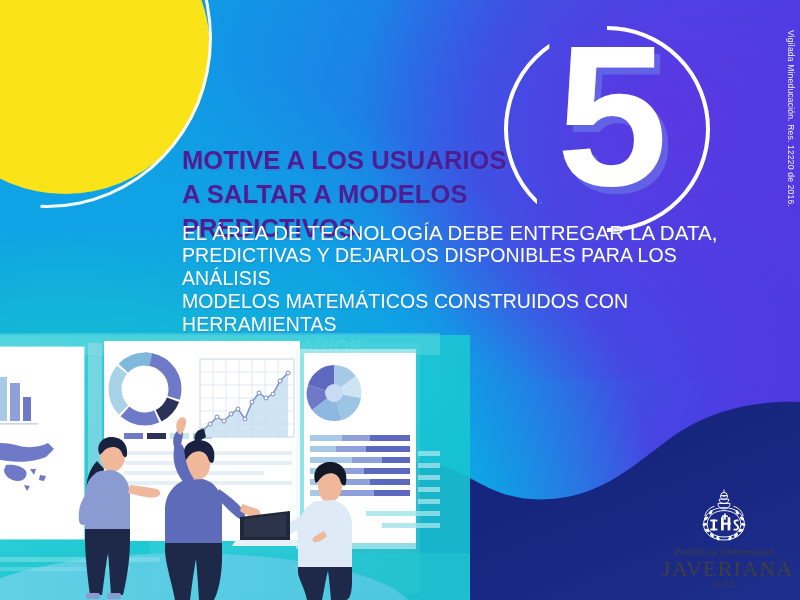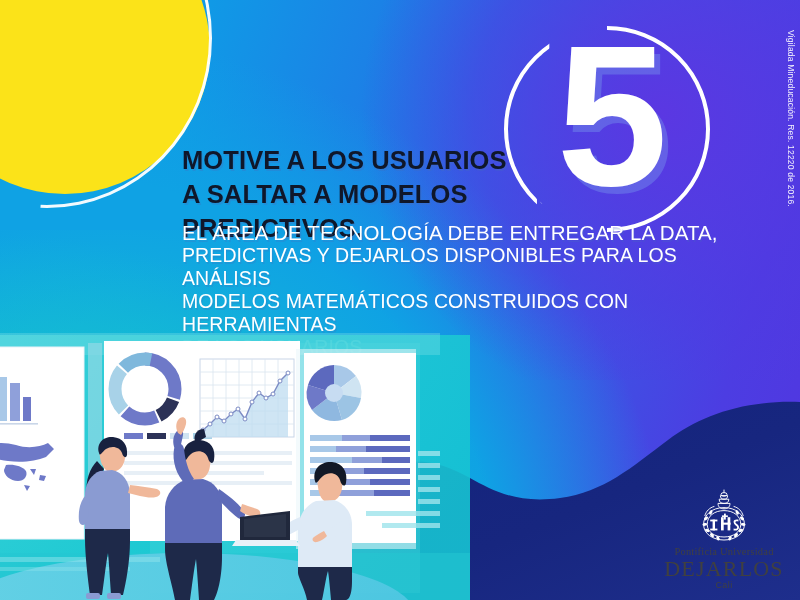--- a/index.html
+++ b/index.html
@@ -56,21 +56,21 @@
   .num-five {
     position:absolute; left:520px; top:16px; width:180px; height:200px;
     font-size:200px; line-height:200px; font-weight:bold; color:#ffffff;
     text-align:center; letter-spacing:-4px;
     text-shadow: 6px 7px 0 rgba(120,150,235,.42);
   }
 
   
   .headline {
     position:absolute; left:182px; top:143px; width:420px;
-    color:#0f172a; font-weight:bold; font-size:25.5px; line-height:34px;
+    color:#4c1d95; font-weight:bold; font-size:25.5px; line-height:34px;
     letter-spacing:.1px;
     text-shadow: 1.5px 2px 0 rgba(70,110,190,.30);
   }
   .headline .l2 { display:block; }
 
   .body-copy {
     position:absolute; left:182px; top:221px; width:548px;
     color:#ffffff; font-size:19.5px; line-height:23px; font-weight:500;
     letter-spacing:.1px;
     text-shadow: 1.2px 1.6px 0 rgba(70,110,190,.26);
@@ -96,21 +96,21 @@
   .illus { position:absolute; left:0; bottom:0; width:520px; height:275px; }
 
   
   .logo-wrap {
     position:absolute; left:662px; top:487px; width:124px; height:100px;
     text-align:center; color:#404040;
   }
   .logo-crest { width:72px; height:58px; margin:0 auto; display:block; }
   .logo-l1 { font-family:"Liberation Serif", serif; font-size:10.5px; letter-spacing:.2px; margin-top:1px; }
   .logo-l2 { font-family:"Liberation Serif", serif; font-size:22px; letter-spacing:1.2px; line-height:23px; }
-  .logo-l3 { font-family:Liberation Sans, sans-serif; font-size:9px; letter-spacing:.4px; }
+  .logo-l3 { font-family:Liberation Mono, monospace; font-size:9px; letter-spacing:.4px; }
 </style>
 </head>
 <body>
 
 <div id="poster">
 
   <div class="bg-base"></div>
   <div class="bg-bloom"></div>
   <div class="bg-bloom2"></div>
 
@@ -389,17 +389,17 @@
         <rect x="37" y="69" width="12" height="3"></rect>
         <rect x="55" y="50" width="4.5" height="22"></rect>
         <rect x="66" y="50" width="4.5" height="22"></rect>
         <rect x="55" y="59" width="16" height="3.5"></rect>
         <rect x="60" y="44" width="3" height="10"></rect>
         <rect x="56.5" y="47" width="10" height="2.6"></rect>
         <path d="M76,57 C76,54 80,53 84,54 L84,57 C81,56 79,57 79,58.6 C79,61 85,62 85,67 C85,71 81,73 76,72 L76,69 C80,70 82,69 82,67 C82,64 76,63 76,57 Z"></path>
       </g>
     </svg>
     <div class="logo-l1">Pontificia Universidad</div>
-    <div class="logo-l2">DEJARLOS</div>
+    <div class="logo-l2">JAVERIANA</div>
     <div class="logo-l3">Cali</div>
   </div>
 
 </div>
 
 </body></html>

